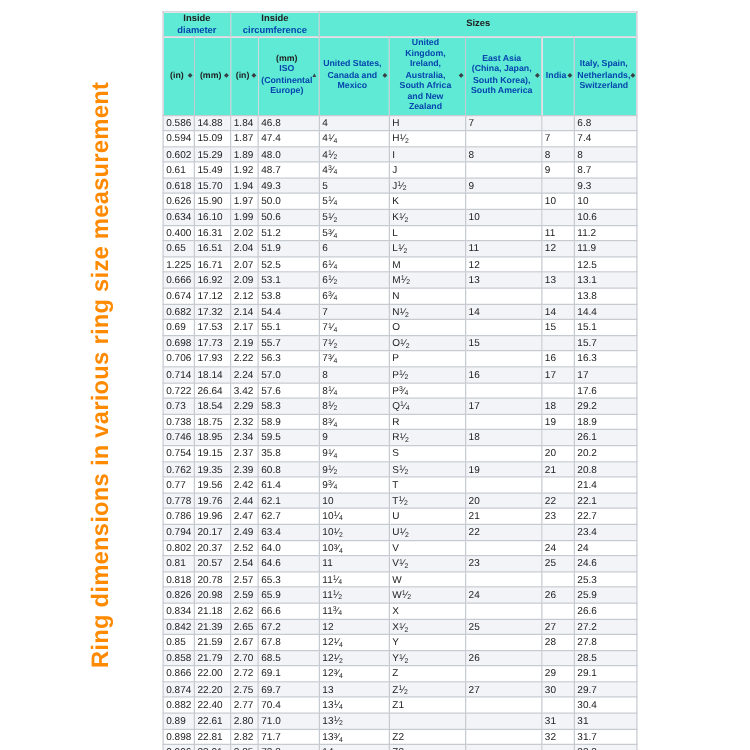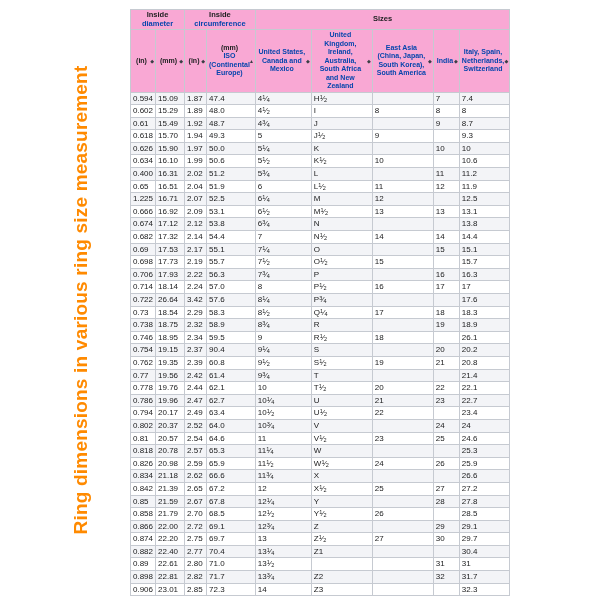--- a/index.html
+++ b/index.html
@@ -16,21 +16,21 @@
     transform:translate(-50%,-50%) rotate(-90deg);
     transform-origin:center center;
     white-space:nowrap;
     font-size:19px; font-weight:bold; letter-spacing:0.2px;
     color:var(--accent);
   }
   .table-wrap { position:absolute; left:130px; top:9px; }
   table { border-collapse:collapse; background:#fff; border:1px solid #a7adb5; table-layout:fixed; }
   th, td { border:1px solid #c6cad1; overflow:hidden; }
   thead th {
-    background:#f9a8d4; font-weight:bold; text-align:center;
+    background:#5eead4; font-weight:bold; text-align:center;
     vertical-align:middle; position:relative;
     font-size:7px; line-height:8.5px; padding:1px 5px 1px 2px;
   }
   thead tr.group-row th { font-size:7.5px; height:15px; padding:1px 2px; }
   tbody td {
     font-size:8px; line-height:11.6px; height:12.6px;
     padding:0 2px; text-align:left; vertical-align:middle;
     white-space:nowrap;
   }
   tbody tr:nth-child(odd) td { background:#f3f4f7; }
@@ -83,20 +83,31 @@
           <th><span class="prefix">(mm)</span><span class="link">ISO (Continental Europe)</span><span class="sort">▲</span></th>
           <th><span class="link">United States, Canada and Mexico</span><span class="sort">◆</span></th>
           <th><span class="link">United Kingdom, Ireland, Australia, South Africa and New Zealand</span><span class="sort">◆</span></th>
           <th><span class="link">East Asia (China, Japan, South Korea), South America</span><span class="sort">◆</span></th>
           <th><span class="link">India</span><span class="sort">◆</span></th>
           <th><span class="link">Italy, Spain, Netherlands, Switzerland</span><span class="sort">◆</span></th>
         </tr>
     </thead>
     <tbody>
         <tr>
+          <td>0.586</td>
+          <td>14.88</td>
+          <td>1.84</td>
+          <td>46.8</td>
+          <td>4</td>
+          <td>H</td>
+          <td>7</td>
+          <td></td>
+          <td>6.8</td>
+        </tr>
+        <tr>
           <td>0.594</td>
           <td>15.09</td>
           <td>1.87</td>
           <td>47.4</td>
           <td>4<sup>1</sup>⁄<sub>4</sub></td>
           <td>H<sup>1</sup>⁄<sub>2</sub></td>
           <td></td>
           <td>7</td>
           <td>7.4</td>
         </tr>
@@ -278,21 +289,21 @@
         </tr>
         <tr>
           <td>0.73</td>
           <td>18.54</td>
           <td>2.29</td>
           <td>58.3</td>
           <td>8<sup>1</sup>⁄<sub>2</sub></td>
           <td>Q<sup>1</sup>⁄<sub>4</sub></td>
           <td>17</td>
           <td>18</td>
-          <td>18.3</td>
+          <td>29.2</td>
         </tr>
         <tr>
           <td>0.738</td>
           <td>18.75</td>
           <td>2.32</td>
           <td>58.9</td>
           <td>8<sup>3</sup>⁄<sub>4</sub></td>
           <td>R</td>
           <td></td>
           <td>19</td>
@@ -306,21 +317,21 @@
           <td>9</td>
           <td>R<sup>1</sup>⁄<sub>2</sub></td>
           <td>18</td>
           <td></td>
           <td>26.1</td>
         </tr>
         <tr>
           <td>0.754</td>
           <td>19.15</td>
           <td>2.37</td>
-          <td>90.4</td>
+          <td>35.8</td>
           <td>9<sup>1</sup>⁄<sub>4</sub></td>
           <td>S</td>
           <td></td>
           <td>20</td>
           <td>20.2</td>
         </tr>
         <tr>
           <td>0.762</td>
           <td>19.35</td>
           <td>2.39</td>

